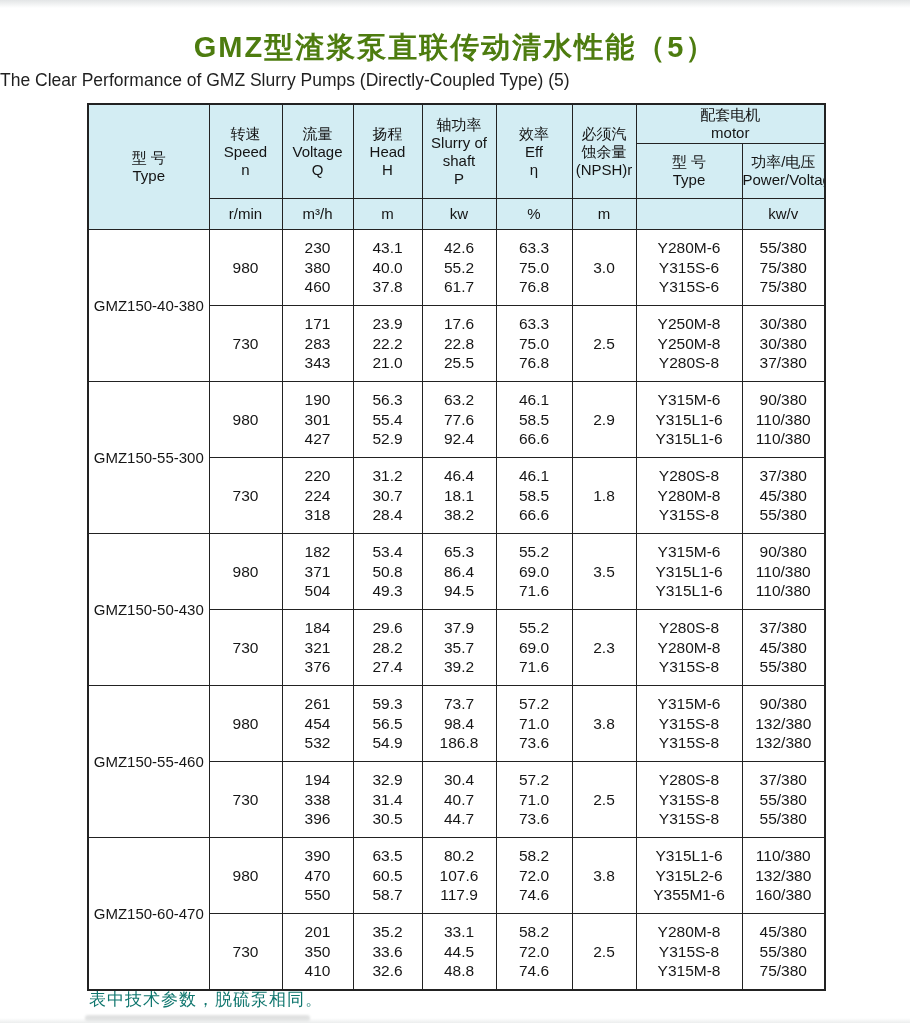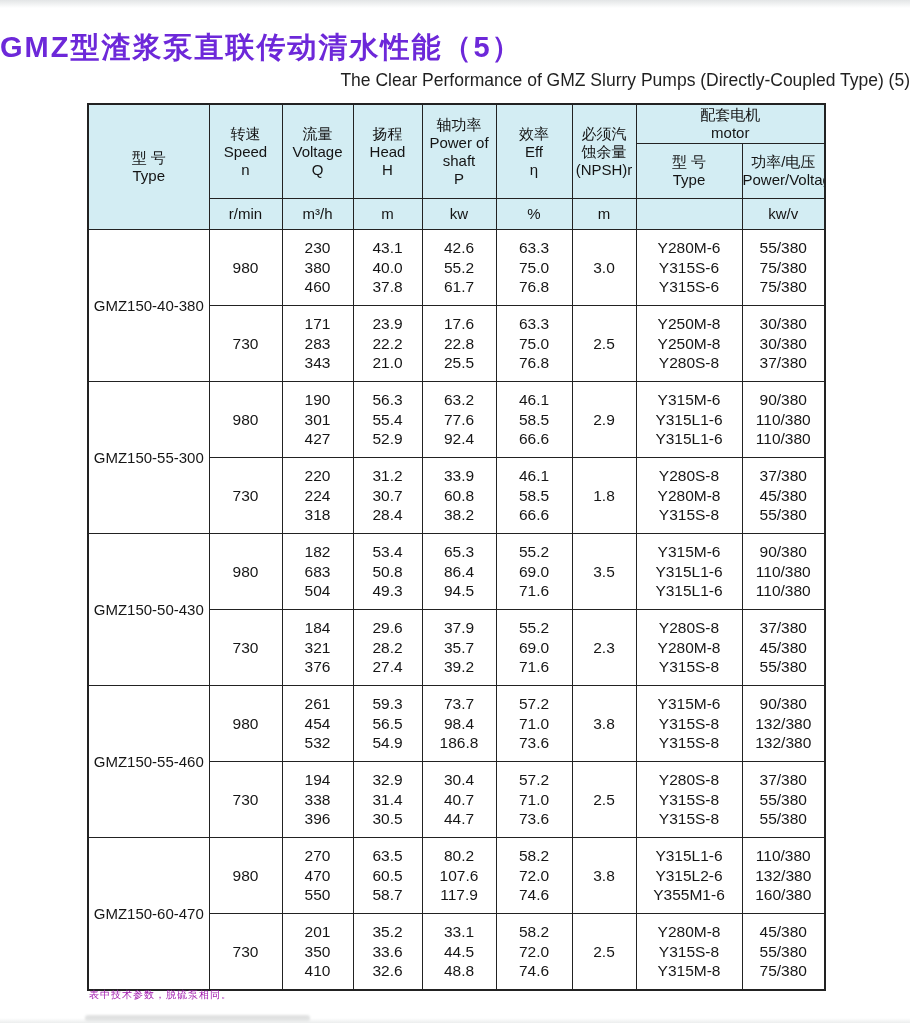--- a/index.html
+++ b/index.html
@@ -7,25 +7,25 @@
     width:910px;height:1023px;position:relative;overflow:hidden;
     font-family:"Liberation Sans",sans-serif;color:#1c1c1c;
   }
   
   .edge-top{position:absolute;left:0;top:0;width:910px;height:8px;
     background:linear-gradient(#e3e5e6,rgba(255,255,255,0));}
   .edge-bottom{position:absolute;left:0;bottom:0;width:910px;height:5px;
     background:linear-gradient(rgba(255,255,255,0),#eceeee);}
 
   .title{
-    position:absolute;top:28px;left:0;width:100%;text-align:left;
-    color:#6d28d9;font-size:29px;font-weight:bold;letter-spacing:2px;
+    position:absolute;top:28px;left:0;width:100%;text-align:center;
+    color:#4d7c0f;font-size:29px;font-weight:bold;letter-spacing:2px;
   }
   .subtitle{
-    position:absolute;top:70px;left:0;width:100%;text-align:right;
+    position:absolute;top:70px;left:0;width:100%;text-align:left;
     color:#1f1f1f;font-size:17.5px;
   }
 
   table.spec{
     position:absolute;left:87px;top:103px;width:737px;
     border-collapse:collapse;table-layout:fixed;
     border:2.5px solid #222;
   }
   .spec th,.spec td{
     border:1.5px solid #222;padding:0;text-align:center;vertical-align:middle;
@@ -37,21 +37,21 @@
   .spec thead tr.h1 th{height:38px;}
   .spec thead tr.h2 th{height:54px;}
   .spec thead tr.units th{height:30px;font-size:15px;margin-top:44px;}
   .spec thead th.tall{height:auto;}
   .spec tbody td{
     font-size:15.5px;line-height:19.5px;color:#161616;background:#fff;
   }
   .spec tbody tr{height:76px;}
   .spec td.type-cell{font-size:15px;letter-spacing:0;}
   .footnote{
-    position:absolute;left:89px;top:988px;font-size:10px;color:#a21caf;letter-spacing:1px;
+    position:absolute;left:89px;top:988px;font-size:17px;color:#0f766e;letter-spacing:1px;
   }
   .bottom-smudge{
     position:absolute;left:85px;top:1015px;width:225px;height:7px;border-radius:3px;
     background:#5a5f60;opacity:0.18;filter:blur(1px);
   }
 </style>
 </head>
 <body>
 
 <div class="edge-top"></div>
@@ -87,21 +87,21 @@
         <div>Voltage</div>
         <div>Q</div>
       </th>
       <th rowspan="2" class="tall">
         <div>扬程</div>
         <div>Head</div>
         <div>H</div>
       </th>
       <th rowspan="2" class="tall">
         <div>轴功率</div>
-        <div>Power of</div>
+        <div>Slurry of</div>
         <div>shaft</div>
         <div>P</div>
       </th>
       <th rowspan="2" class="tall">
         <div>效率</div>
         <div>Eff</div>
         <div>η</div>
       </th>
       <th rowspan="2" class="tall">
         <div>必须汽</div>
@@ -245,22 +245,22 @@
           <div>220</div>
           <div>224</div>
           <div>318</div>
         </td>
         <td>
           <div>31.2</div>
           <div>30.7</div>
           <div>28.4</div>
         </td>
         <td>
-          <div>33.9</div>
-          <div>60.8</div>
+          <div>46.4</div>
+          <div>18.1</div>
           <div>38.2</div>
         </td>
         <td>
           <div>46.1</div>
           <div>58.5</div>
           <div>66.6</div>
         </td>
         <td>1.8</td>
         <td>
           <div>Y280S-8</div>
@@ -271,21 +271,21 @@
           <div>37/380</div>
           <div>45/380</div>
           <div>55/380</div>
         </td>
       </tr>
       <tr>
         <td class="type-cell" rowspan="2">GMZ150-50-430</td>
         <td>980</td>
         <td>
           <div>182</div>
-          <div>683</div>
+          <div>371</div>
           <div>504</div>
         </td>
         <td>
           <div>53.4</div>
           <div>50.8</div>
           <div>49.3</div>
         </td>
         <td>
           <div>65.3</div>
           <div>86.4</div>
@@ -408,21 +408,21 @@
         <td>
           <div>37/380</div>
           <div>55/380</div>
           <div>55/380</div>
         </td>
       </tr>
       <tr>
         <td class="type-cell" rowspan="2">GMZ150-60-470</td>
         <td>980</td>
         <td>
-          <div>270</div>
+          <div>390</div>
           <div>470</div>
           <div>550</div>
         </td>
         <td>
           <div>63.5</div>
           <div>60.5</div>
           <div>58.7</div>
         </td>
         <td>
           <div>80.2</div>

